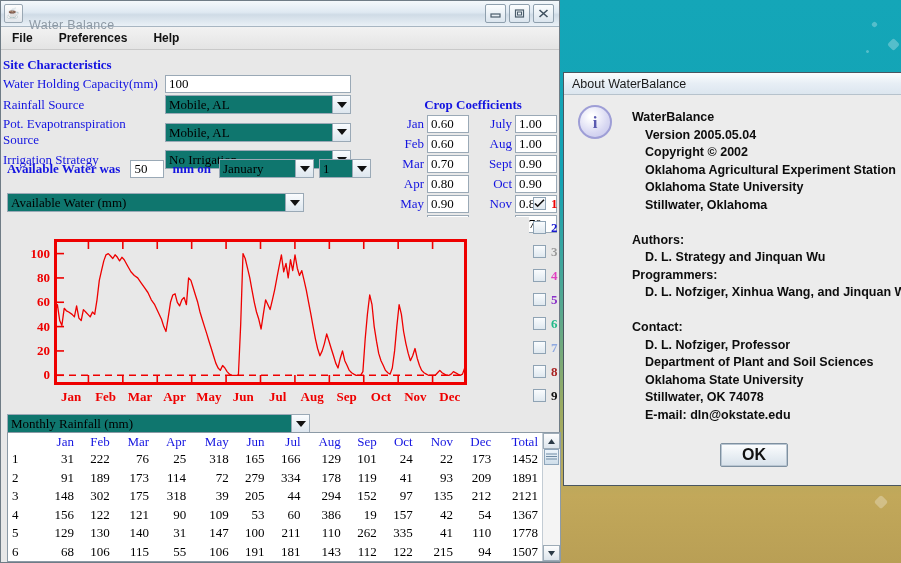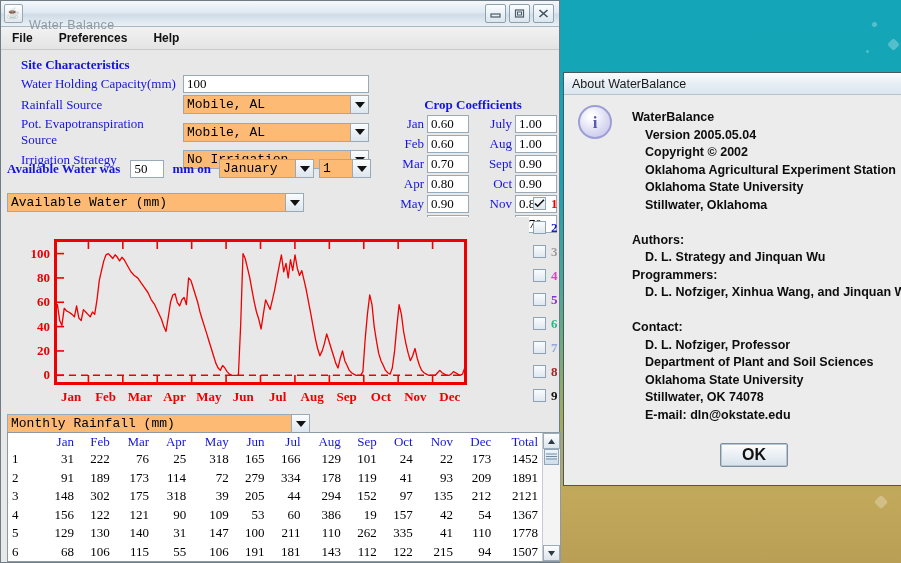--- a/index.html
+++ b/index.html
@@ -29,27 +29,27 @@
   .menu-item{font-size:12px;font-weight:bold;color:#111;cursor:default;padding:1px 3px;}
 
   
   .lbl{font-family:"Liberation Serif",serif;color:#1414e0;font-size:13px;}
   .lbl-b{font-family:"Liberation Serif",serif;color:#1414e0;font-size:13px;font-weight:bold;}
   .hdr{font-family:"Liberation Serif",serif;color:#1414e0;font-size:13px;font-weight:bold;}
 
   .tf{font-family:"Liberation Serif",serif;font-size:13px;color:#000;background:#fff;
     border:1px solid #9aa9b6;box-sizing:border-box;padding:0 3px;height:18px;line-height:16px;}
   .combo{display:flex;height:19px;box-sizing:border-box;}
-  .combo .cval{flex:1;background:#fdba74;border:1px solid #9aa9b6;border-right:none;box-sizing:border-box;
-    font-family:Liberation Mono, monospace;font-size:13px;padding:0 3px;line-height:17px;color:#000;}
+  .combo .cval{flex:1;background:#0f766e;border:1px solid #9aa9b6;border-right:none;box-sizing:border-box;
+    font-family:Liberation Serif, serif;font-size:13px;padding:0 3px;line-height:17px;color:#000;}
   .combo .carr{width:19px;border:1px solid #9aa9b6;box-sizing:border-box;
     background:linear-gradient(180deg,#fafcfe,#dde6ee);display:flex;align-items:center;justify-content:center;}
   .arr{width:0;height:0;border-left:5px solid transparent;border-right:5px solid transparent;border-top:6px solid #121212;}
 
-  #site-panel{position:absolute;left:20px;top:56px;width:348px;}
+  #site-panel{position:absolute;left:2px;top:56px;width:348px;}
   .row{display:flex;align-items:center;margin-bottom:2px;}
   .row .rl{width:162px;}
 
   #crop-panel{position:absolute;left:388px;top:56px;width:168px;margin-top:40px;}
   #crop-title{text-align:center;margin-bottom:2px;}
   .cc-cols{display:flex;gap:8px;}
   .cc-col{flex:1;}
   .cc-row{display:flex;align-items:center;margin-bottom:2px;justify-content:flex-end;gap:3px;}
   .cc-row .cname{font-family:"Liberation Serif",serif;color:#1414e0;font-size:13px;text-align:right;width:32px;}
   .cc-row .cbox{width:42px;text-align:left;}

